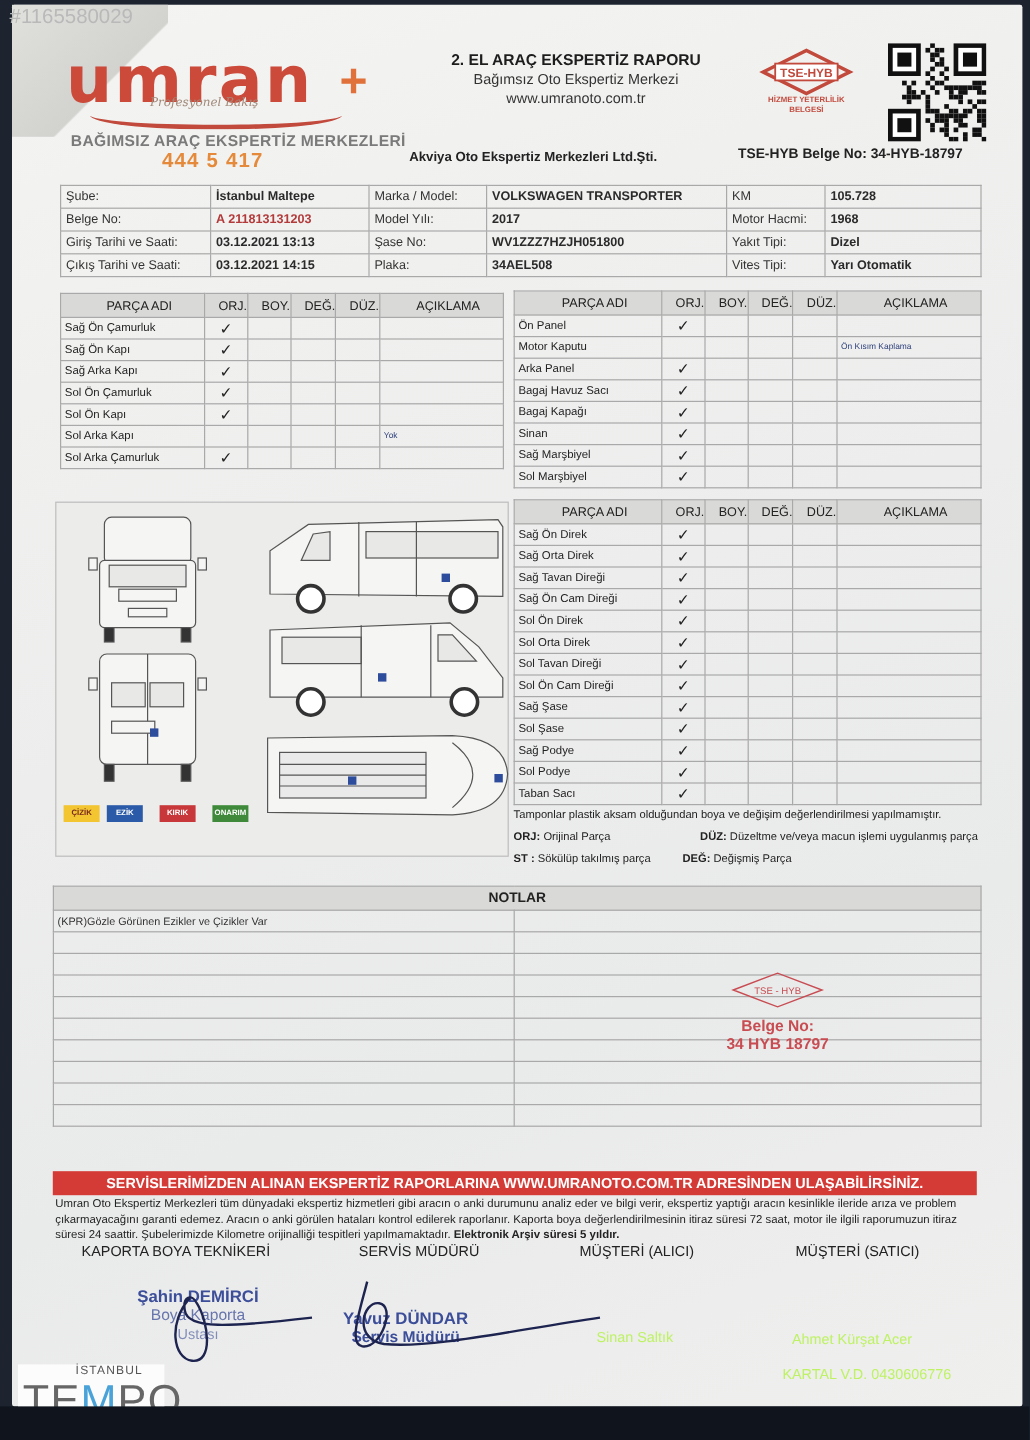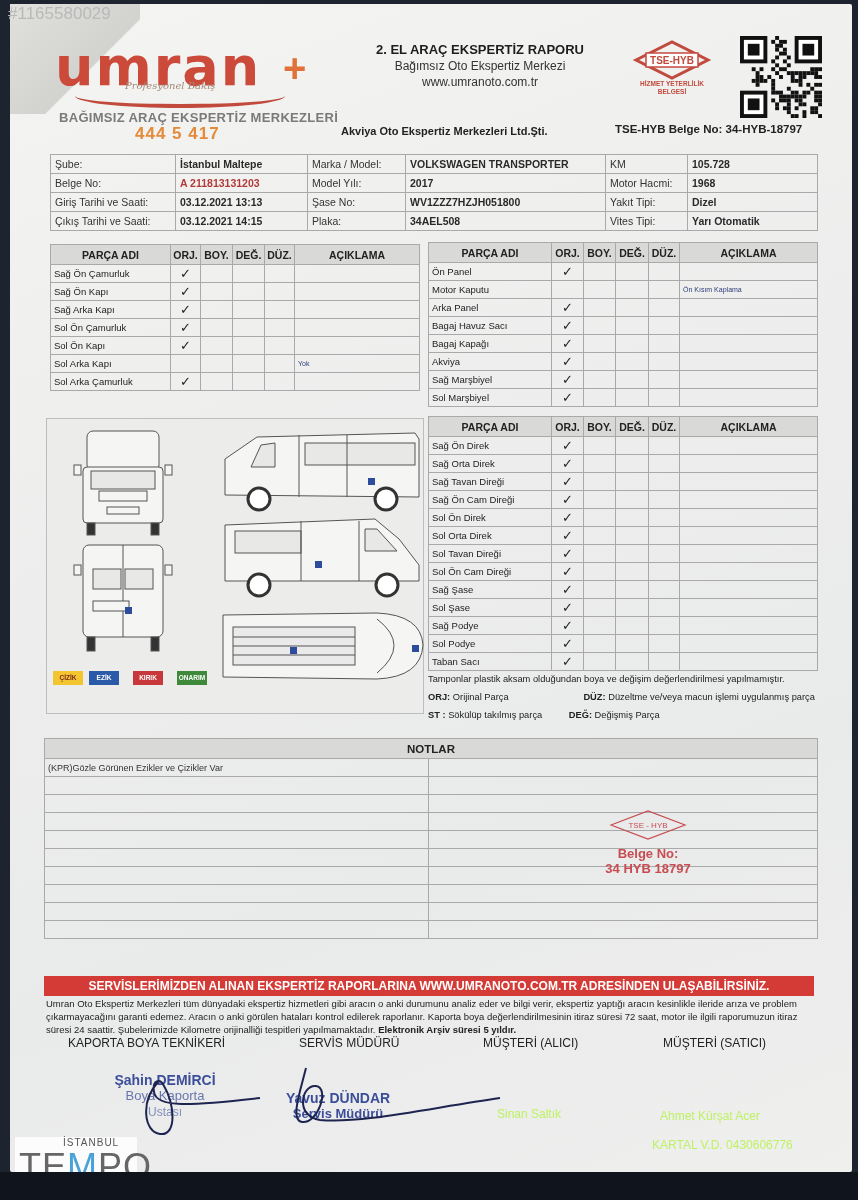--- a/index.html
+++ b/index.html
@@ -51,22 +51,22 @@
   table { border-collapse: collapse; }
   .info { position: absolute; left: 50px; top: 154px; width: 768px; font-size: 10.5px; }
   .info td { border: 1px solid #a9a9a9; height: 19px; padding: 0 4px; white-space: nowrap; }
   .info .lbl { color: #333; }
   .info .val { font-weight: bold; color: #2a2a2a; }
   .info .red { color: #b33a3a; }
 
   
   .parts { font-size: 9.5px; }
   .parts th {
-    background: #d9d9d7; font-weight: bold; font-size: 10.5px; height: 20px; border: 1px solid #a9a9a9;
-    color: #222; white-space: nowrap;
+    background: #d9d9d7; font-weight: normal; font-size: 10.5px; height: 20px; border: 1px solid #a9a9a9;
+    color: #222; white-space: nowrap; padding-left: 11px;
   }
   .parts td { border: 1px solid #a9a9a9; height: 18px; padding: 0 3px; white-space: nowrap; }
   .parts td.chk { text-align: center; font-size: 13px; color: #222; }
   .parts td.desc { font-size: 7px; color: #2c3e7a; }
   .parts-left { position: absolute; left: 50px; top: 244px; width: 370px; }
   .parts-right { position: absolute; left: 428px; top: 242px; width: 390px; }
   .parts-bottom { position: absolute; left: 428px; top: 416px; width: 390px; }
 
   
   .diagram { position: absolute; left: 46px; top: 418px; width: 378px; height: 296px; border: 1px solid #bdbdbd; background: #ececea; }
@@ -432,21 +432,21 @@
       </tr>
       <tr>
         <td>Bagaj Kapağı</td>
         <td class="chk">✓</td>
         <td></td>
         <td></td>
         <td></td>
         <td class="desc"></td>
       </tr>
       <tr>
-        <td>Akviya</td>
+        <td>Sinan</td>
         <td class="chk">✓</td>
         <td></td>
         <td></td>
         <td></td>
         <td class="desc"></td>
       </tr>
       <tr>
         <td>Sağ Marşbiyel</td>
         <td class="chk">✓</td>
         <td></td>

